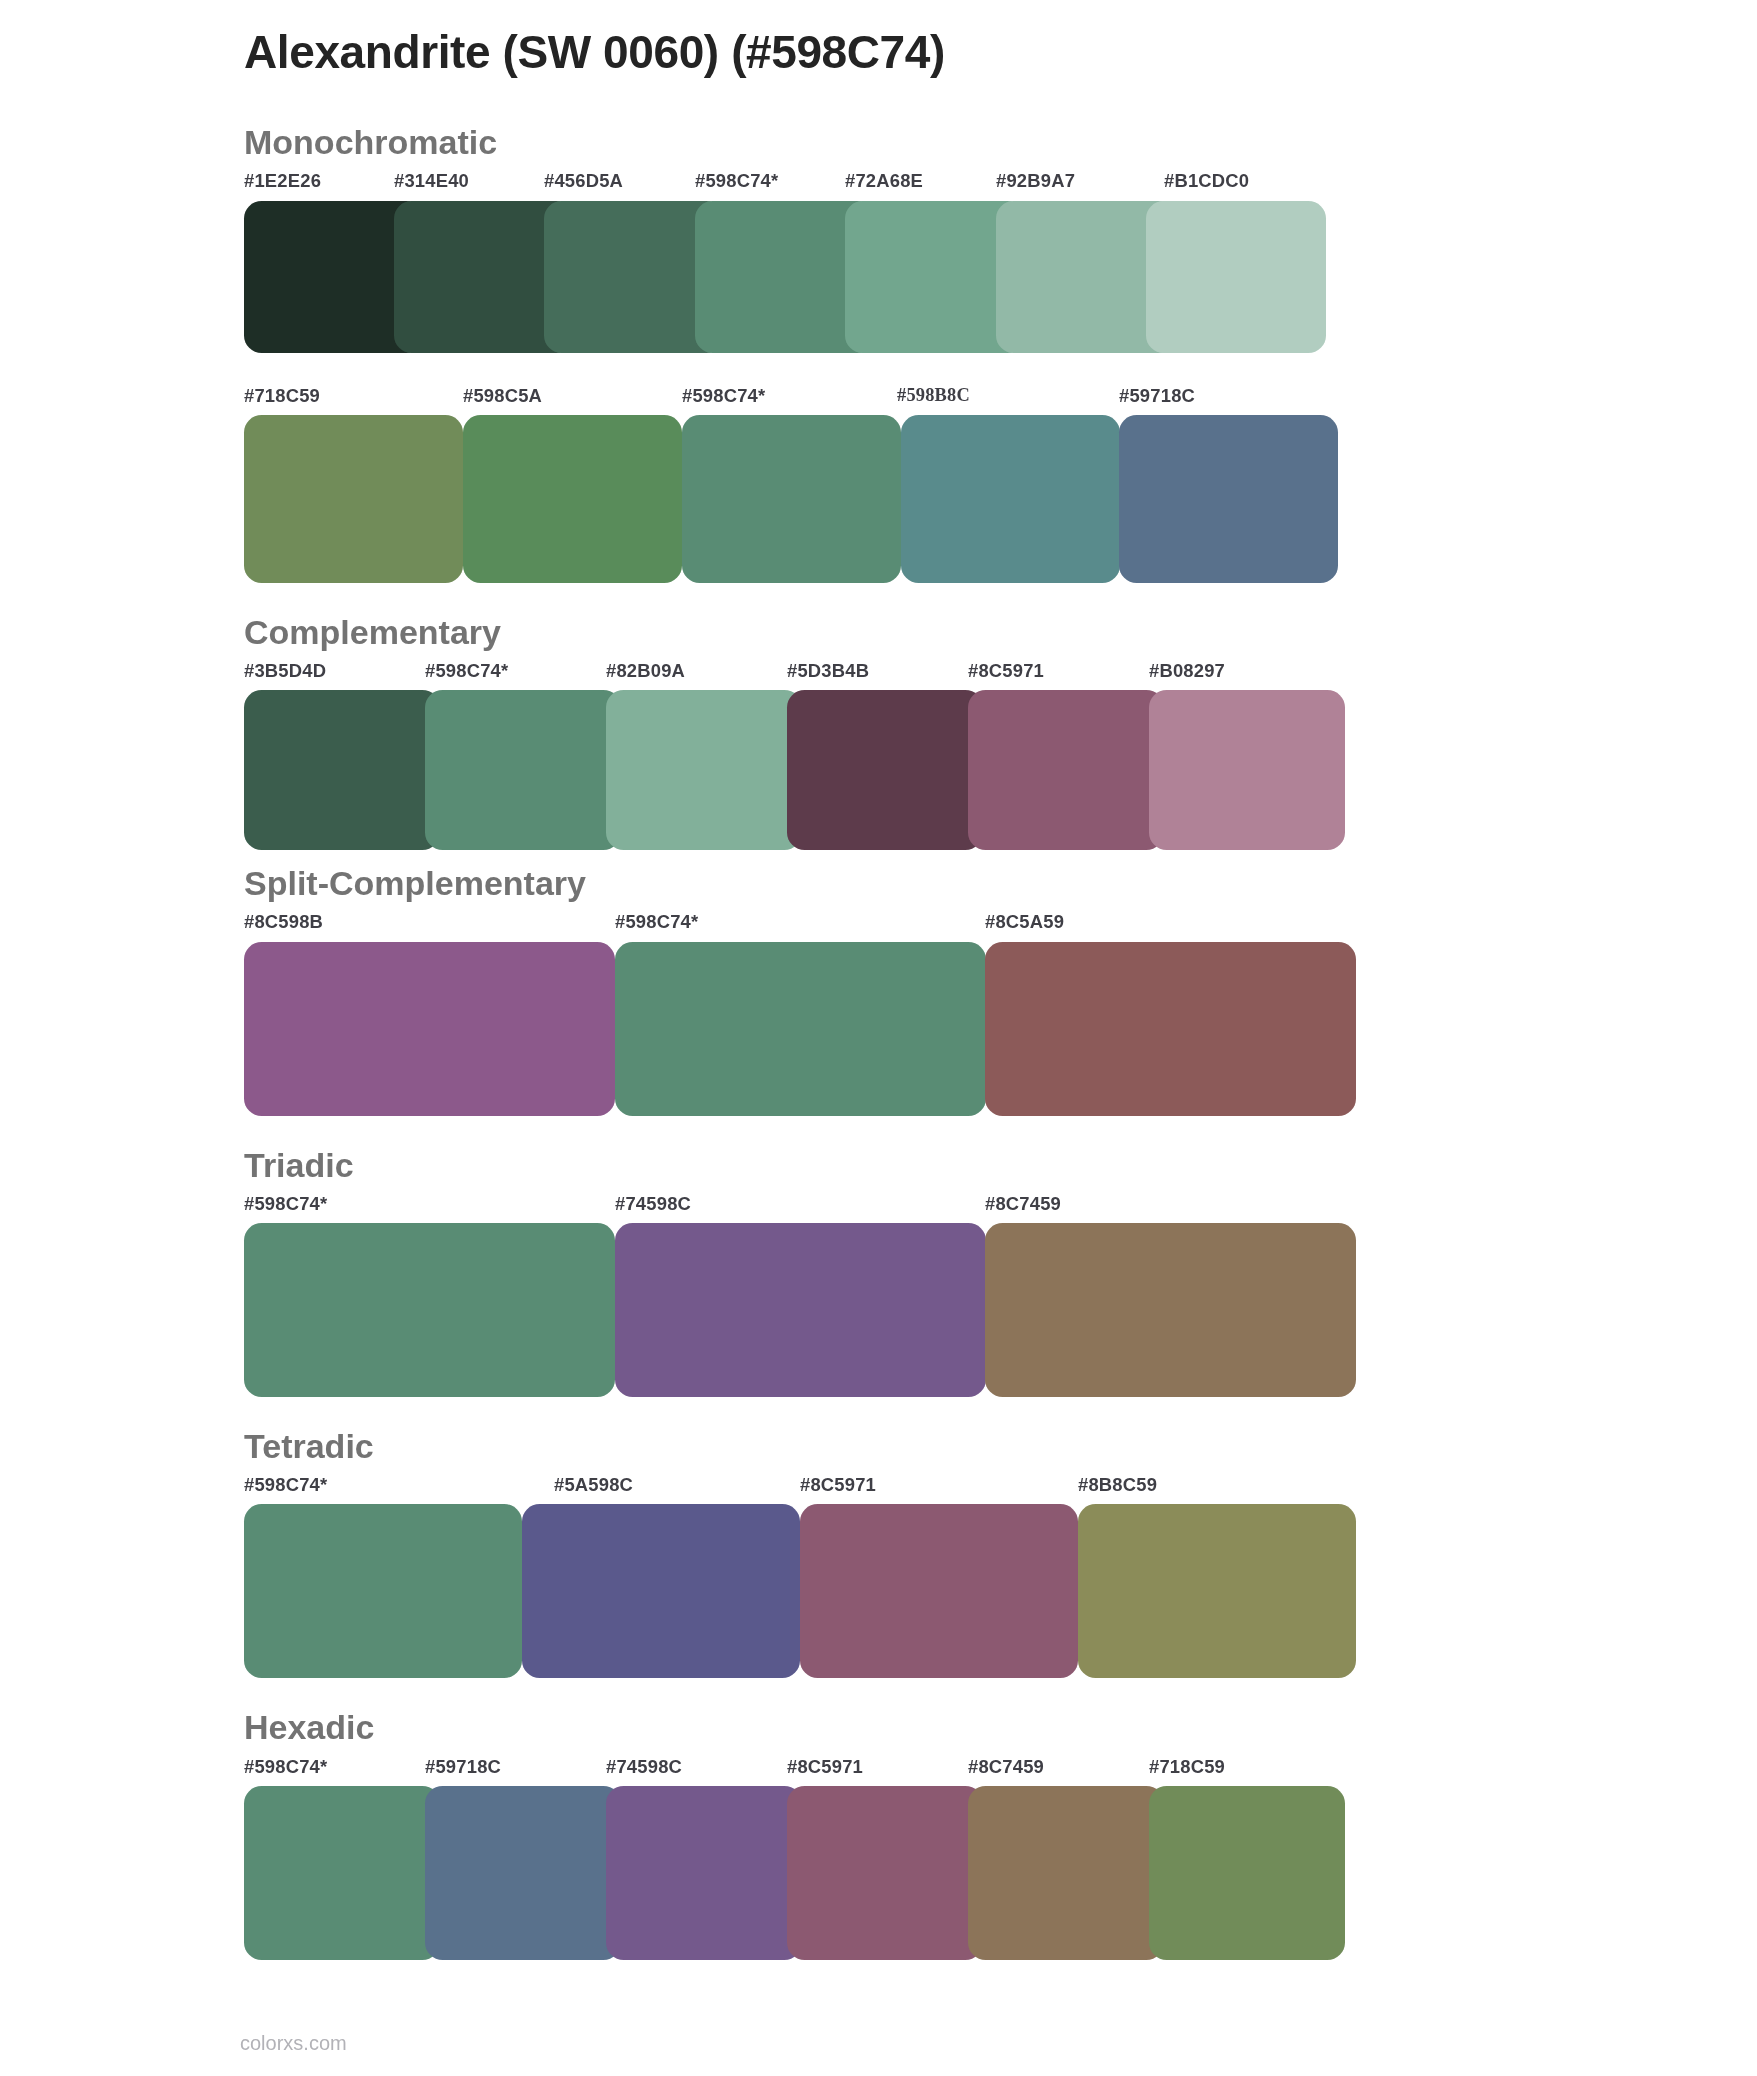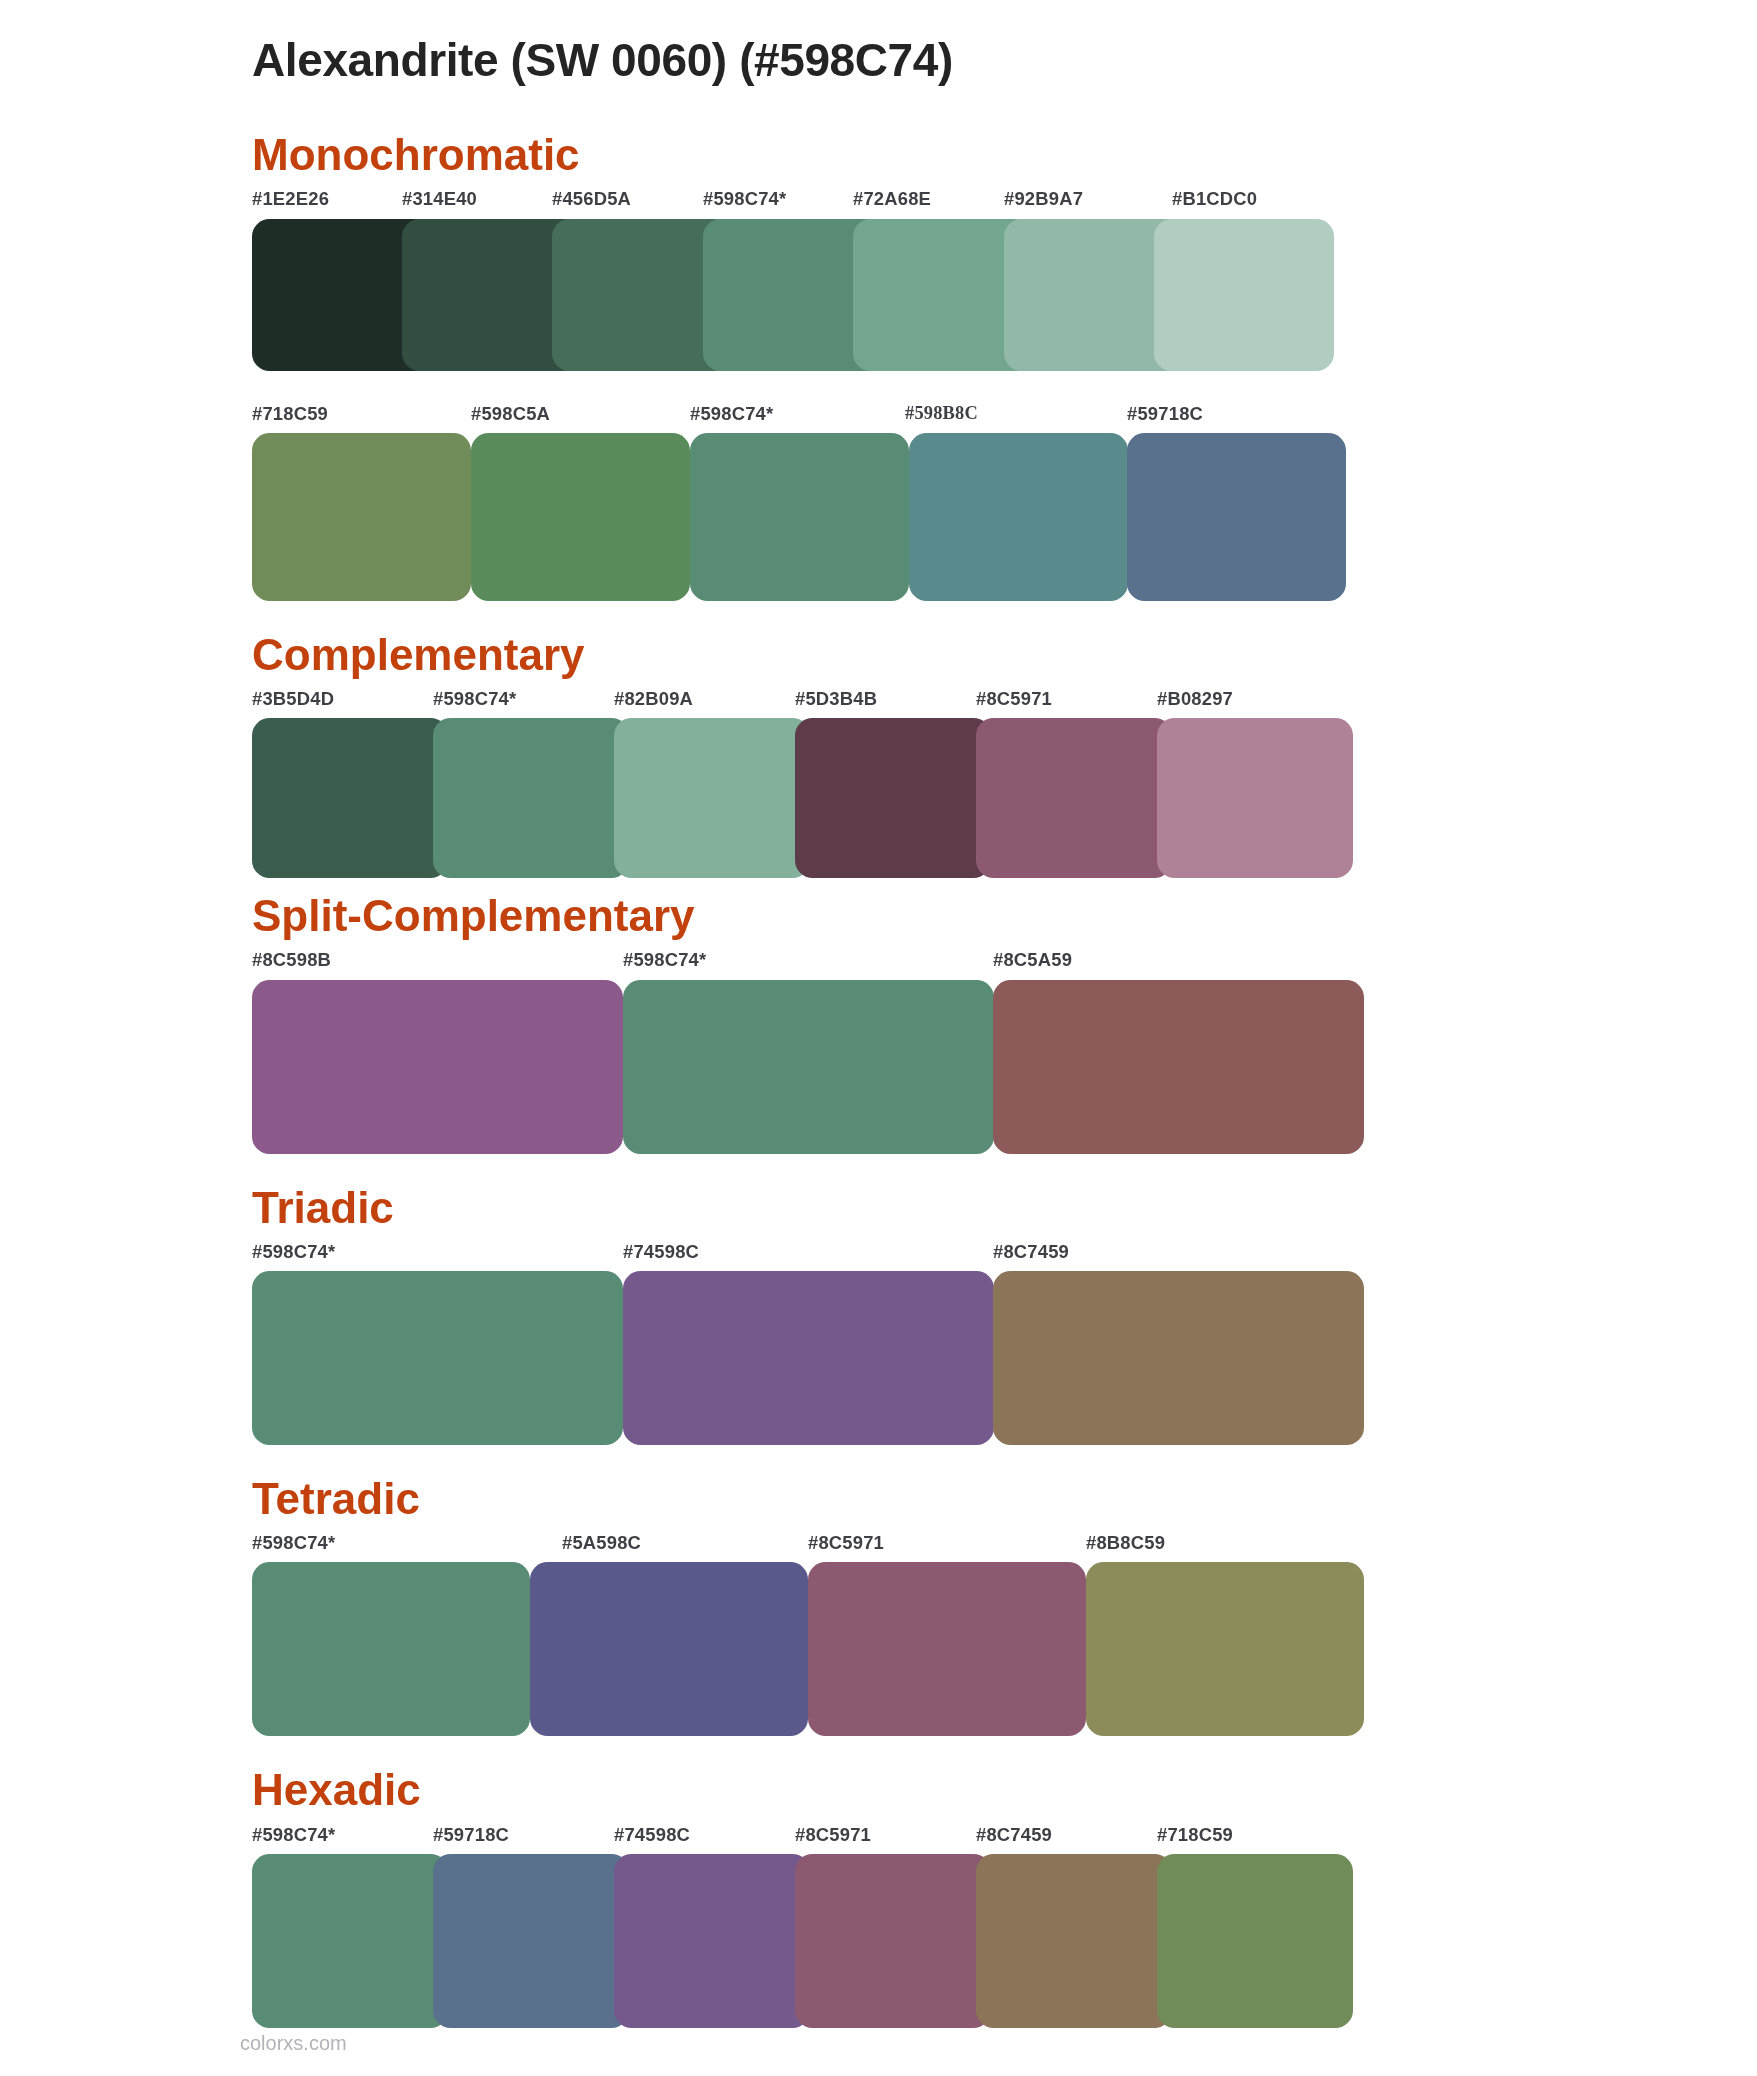--- a/index.html
+++ b/index.html
@@ -7,21 +7,21 @@
     width: 1757px;
     height: 2077px;
     background: #ffffff;
     font-family: "Liberation Sans", sans-serif;
   }
   .page {
     position: relative;
     width: 1714px;
     height: 2077px;
     background: #ffffff;
-    padding: 12px;
+    padding: 4px;
     overflow: hidden;
   }
   .header {
     padding: 21px 0 0 240px;
   }
   .title {
     font-size: 46px;
     font-weight: bold;
     color: #242424;
     letter-spacing: -0.4px;
@@ -35,23 +35,23 @@
     line-height: 1.3;
     margin-top: 6.4px;
   }
   .sections {
     margin-top: 46px;
   }
   .section {
     padding-left: 240px;
   }
   .section-title {
-    font-size: 44px;
-    font-weight: bold;
-    color: #c2410c;
+    font-size: 34px;
+    font-weight: bold;
+    color: #737373;
     line-height: 1.0;
     margin-bottom: 11.2px;
   }
   .labels {
     position: relative;
     height: 27px;
   }
   .swatch-label {
     position: absolute;
     top: 0;

